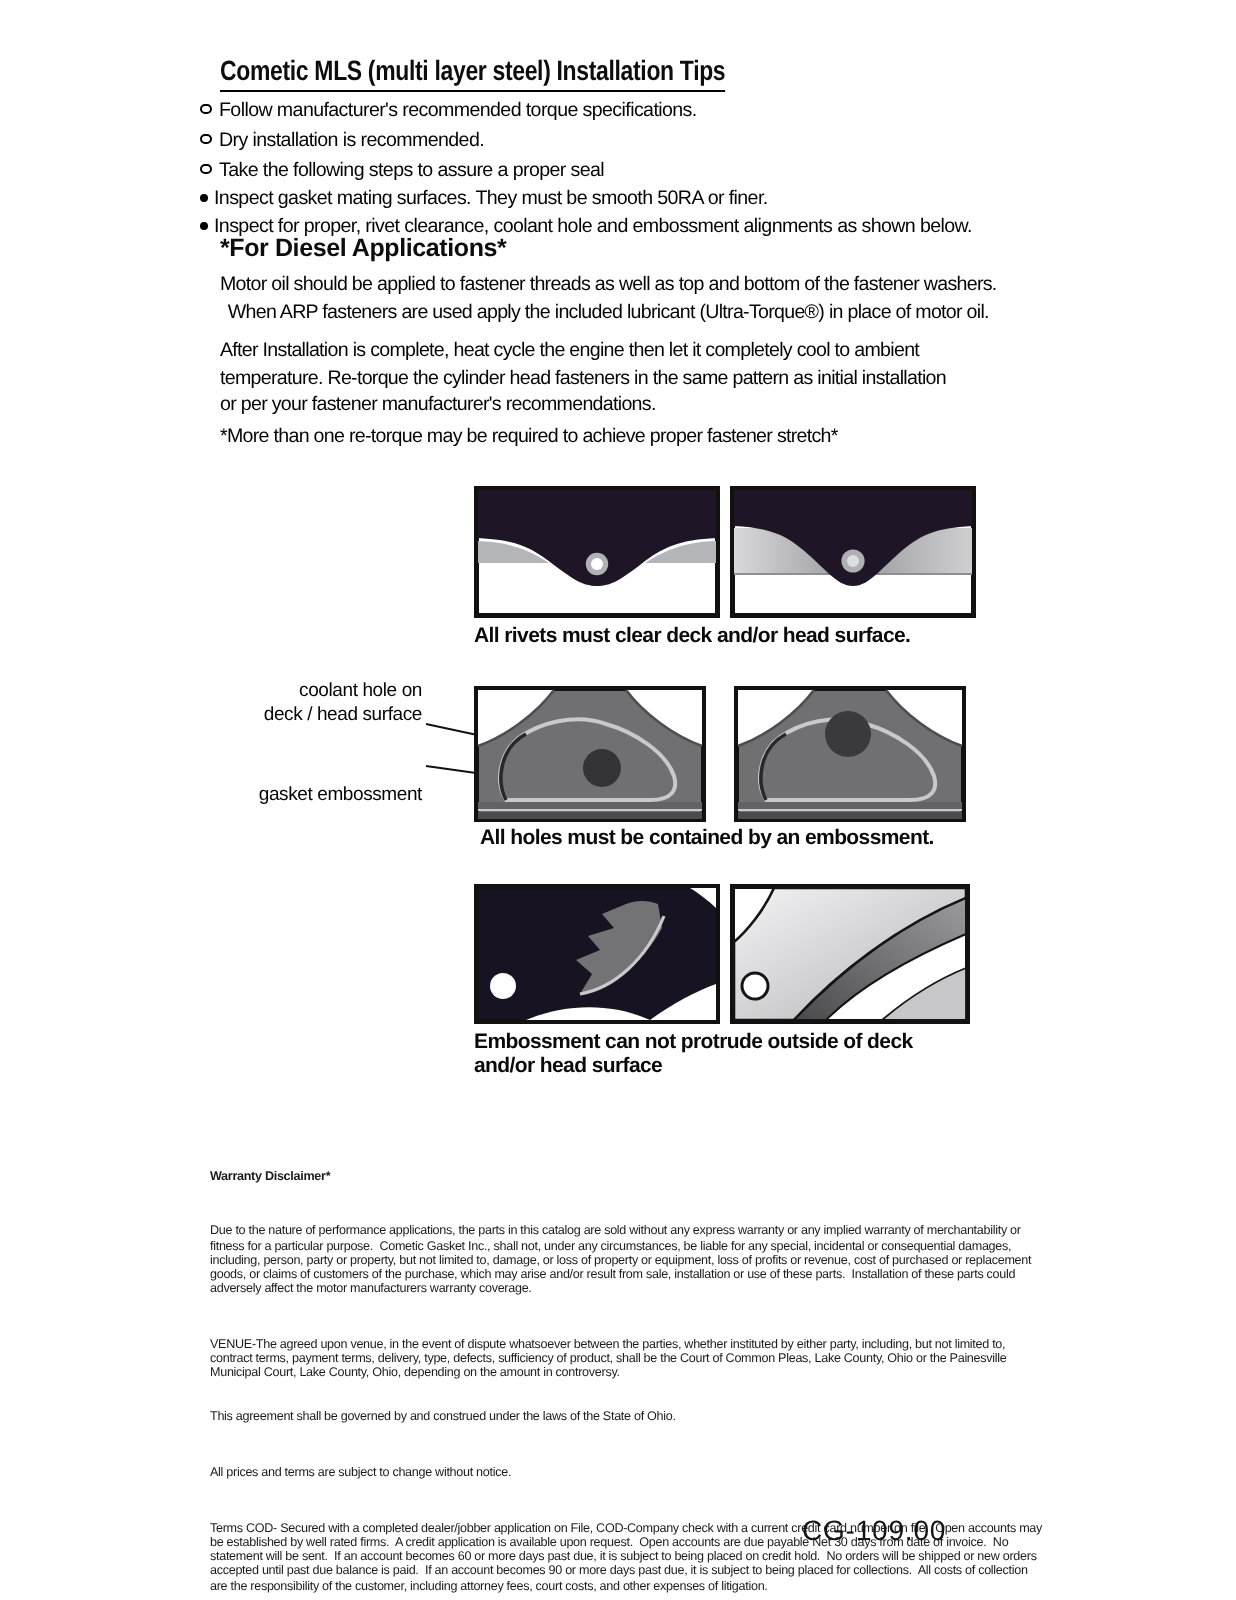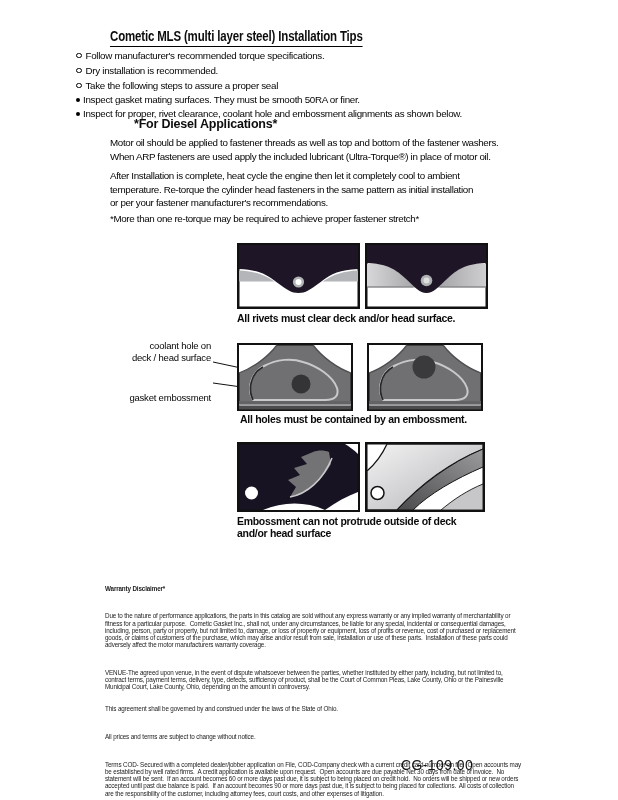--- a/index.html
+++ b/index.html
@@ -14,21 +14,21 @@
     border-bottom:1.6px solid #000;padding-bottom:2px;display:inline-block;
     transform:scaleX(0.82);transform-origin:left top;
   }
   
   .tips{font-size:9.8px;letter-spacing:-0.3px;color:#050505;}
   .tip-line{height:15px;line-height:15px;white-space:nowrap;}
   .tip-subline{height:13.5px;line-height:13.5px;white-space:nowrap;}
   .b-circle{display:inline-block;width:3.5px;height:3.5px;border:1px solid #000;border-radius:50%;margin-right:4px;vertical-align:1px;}
   .b-dot{display:inline-block;width:4px;height:4px;background:#000;border-radius:50%;margin-right:3px;vertical-align:1px;}
   
-  .section-heading{font-size:12.5px;font-weight:bold;letter-spacing:-0.2px;white-space:nowrap;margin-left:24px;}
+  .section-heading{font-size:12.5px;font-weight:bold;letter-spacing:-0.2px;white-space:nowrap;}
   .para{font-size:9.8px;line-height:13.5px;letter-spacing:-0.35px;white-space:pre;color:#050505;}
   
   .rw-label{font-size:13px;letter-spacing:0.4px;color:#0a0a0a;text-align:center;white-space:nowrap;margin-top:14px;}
   .caption{font-size:10.5px;font-weight:bold;letter-spacing:-0.3px;white-space:pre-line;color:#0a0a0a;line-height:12px;}
   .callout{font-size:9.5px;line-height:11.5px;letter-spacing:-0.2px;text-align:right;white-space:pre-line;color:#050505;}
   .panel svg{display:block;}
   
   .legal{font-size:6.3px;line-height:7.1px;letter-spacing:-0.15px;color:#1c1c1c;white-space:pre;}
   .legal .lg-head{font-weight:bold;margin-bottom:6px;}
   .legal .gap{margin-bottom:7px;}
@@ -36,30 +36,30 @@
 </style>
 </head>
 <body>
 
 <div class="page">
 
   <div class="abs" style="left:110px;top:27px;">
     <span class="title">Cometic MLS (multi layer steel) Installation Tips</span>
   </div>
 
-  <div class="abs tips" style="left:76px;top:48px;">
+  <div class="abs tips" style="left:100px;top:48px;">
     <div class="tip-line"><span class="b-circle"></span><span>Follow manufacturer's recommended torque specifications.</span></div>
     <div class="tip-line"><span class="b-circle"></span><span>Dry installation is recommended.</span></div>
     <div class="tip-line"><span class="b-circle"></span><span>Take the following steps to assure a proper seal</span></div>
     <div class="tip-subline"><span class="b-dot"></span><span>Inspect gasket mating surfaces.  They must be smooth 50RA or finer.</span></div>
     <div class="tip-subline"><span class="b-dot"></span><span>Inspect for proper, rivet clearance, coolant hole and embossment alignments as shown below.</span></div>
   </div>
 
   <div class="abs section-heading" style="left:110px;top:117px;">*For Diesel Applications*</div>
-  <div class="abs para" style="left:110px;top:136px;">Motor oil should be applied to fastener threads as well as top and bottom of the fastener washers.
+  <div class="abs para" style="left:110px;top:136px;text-align:center;">Motor oil should be applied to fastener threads as well as top and bottom of the fastener washers.
 When ARP fasteners are used apply the included lubricant (Ultra-Torque®) in place of motor oil.</div>
   <div class="abs para" style="left:110px;top:212px;">*More than one re-torque may be required to achieve proper fastener stretch*</div>
   <div class="abs para" style="left:110px;top:169px;">After Installation is complete, heat cycle the engine then let it completely cool to ambient
 temperature. Re-torque the cylinder head fasteners in the same pattern as initial installation
 or per your fastener manufacturer's recommendations.</div>
 
   <div class="abs rw-label" style="left:237px;top:227px;width:123px;">RIGHT</div>
   <div class="abs rw-label" style="left:365px;top:227px;width:123px;">WRONG</div>
 
   <div class="abs panel" style="left:237px;top:243px;">

